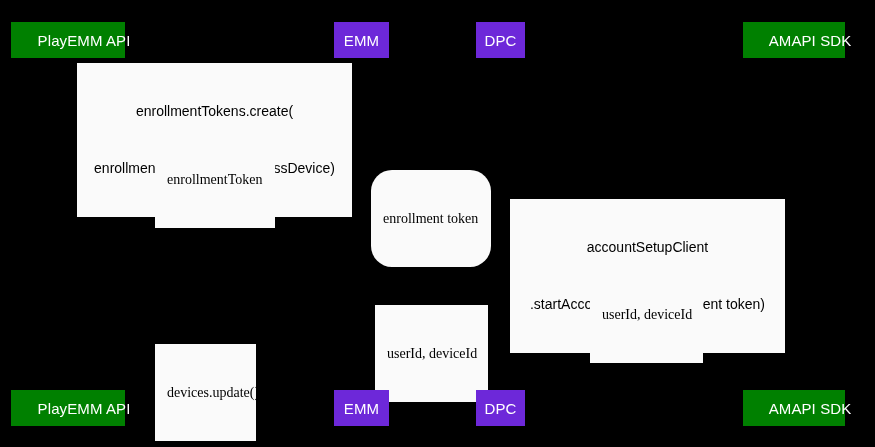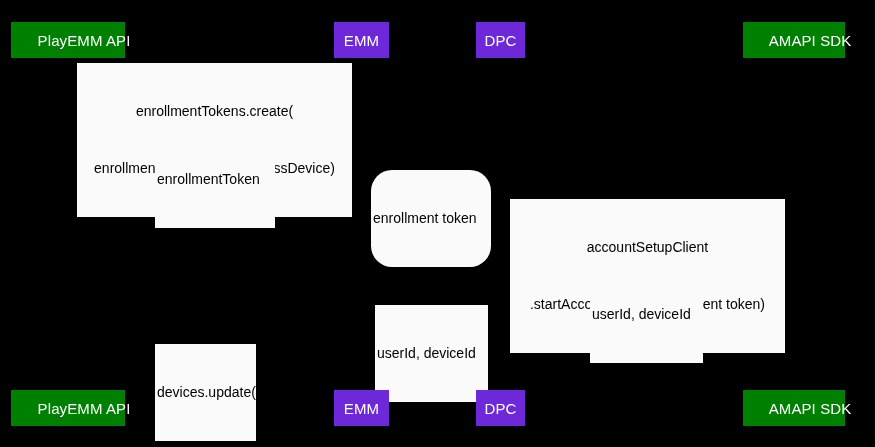--- a/index.html
+++ b/index.html
@@ -34,24 +34,24 @@
 
   .msg {
     position: absolute;
     box-sizing: border-box;
     background: #fafafa;
     color: #000000;
     font-size: 14px;
     line-height: 19px;
     text-align: center;
     white-space: pre;
-    padding: 1px 2px;
+    padding: 1px 12px;
     user-select: none;
   }
-  .msg.left  { text-align: left; }
+  .msg.left  { text-align: left; font-family: Liberation Serif, serif; }
   .lifeline {
     position: absolute;
     width: 1px;
     background: #000000;
     top: 57px;
     height: 333px;
   }
 </style>
 </head>
 <body>

